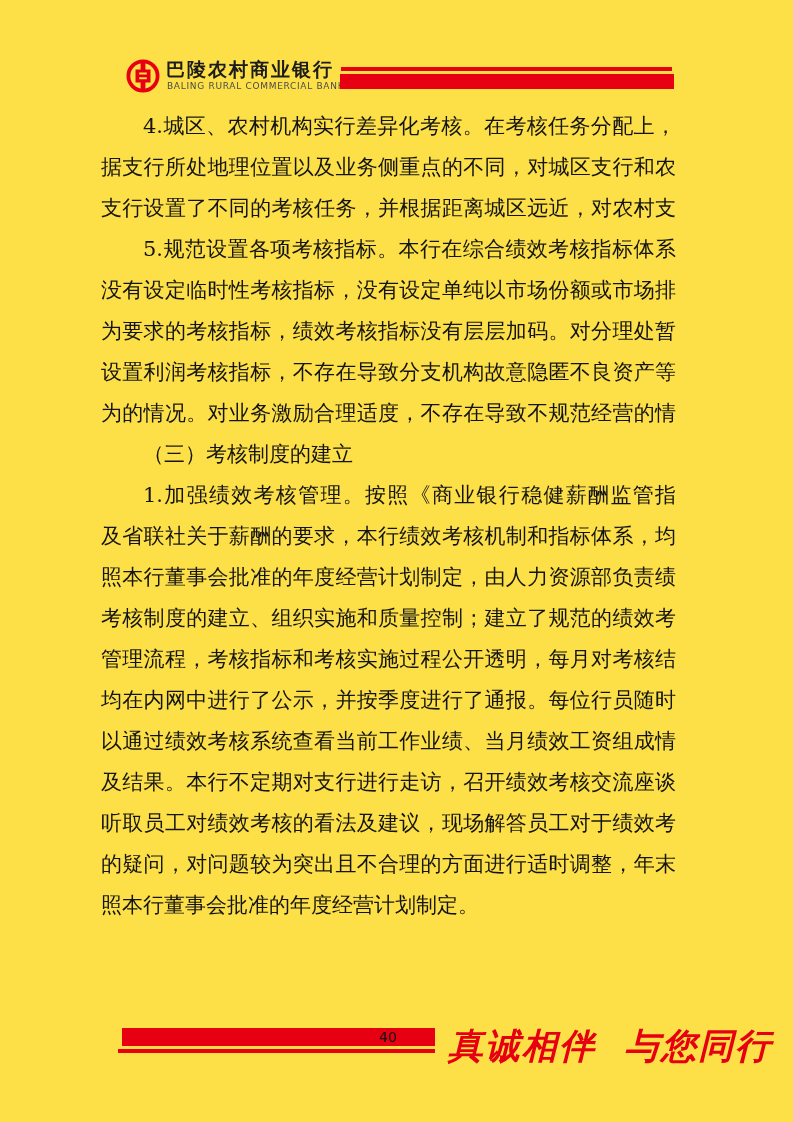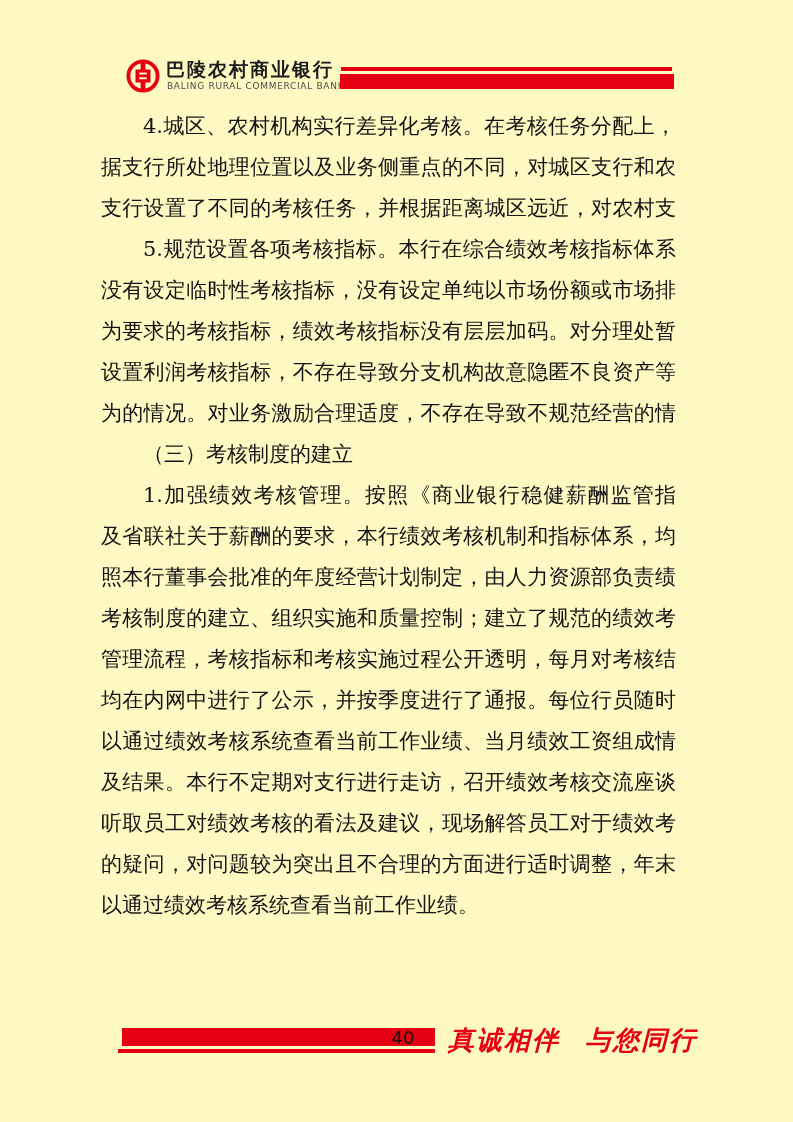--- a/index.html
+++ b/index.html
@@ -1,20 +1,20 @@
 <!DOCTYPE html>
 <html><head>
 <meta charset="utf-8">
 <style>
   html,body { margin:0; padding:0; background:#888; }
   .page {
     position:relative;
     width:793px; height:1122px;
     margin:0 auto;
-    background:#fef9c3;
+    background:#fde047;
     overflow:hidden;
     font-family:"DejaVu Serif","Liberation Serif",serif;
     color:#111111;
   }
 
   
   .logo {
     position:absolute; left:126px; top:59px;
     width:34px; height:34px;
   }
@@ -41,28 +41,28 @@
     height:41px; line-height:41px;
     overflow:hidden;
   }
   .ln.just   { text-align:justify; text-align-last:justify; }
   .ln.indent { padding-left:42px; }
 
   
   .fbar-thick { position:absolute; left:122px; top:1028px; width:313px; height:18px; background:#e60012; }
   .fbar-thin  { position:absolute; left:118px; top:1049px; width:317px; height:4px;  background:#e60012; }
   .page-number {
-    position:absolute; left:383px; top:1029px; width:40px; height:17px;
-    text-align:center; font-size:18px; line-height:17px;
+    position:absolute; left:368px; top:1029px; width:40px; height:17px;
+    text-align:center; font-size:14px; line-height:17px;
     color:#111111;
     font-family:"DejaVu Sans","Liberation Sans",sans-serif;
   }
   .slogan {
     position:absolute; left:448px; top:1023px;
-    font-size:26px; font-weight:bold; font-style:italic;
+    font-size:35px; font-weight:bold; font-style:italic;
     letter-spacing:2px; word-spacing:14px;
     color:#e60012; white-space:nowrap;
   }
 </style>
 </head>
 <body>
 
 <div class="page">
 
   <div>
@@ -98,21 +98,21 @@
     <div class="ln indent just">1.加强绩效考核管理。按照《商业银行稳健薪酬监管指引》</div>
     <div class="ln just">及省联社关于薪酬的要求，本行绩效考核机制和指标体系，均按</div>
     <div class="ln just">照本行董事会批准的年度经营计划制定，由人力资源部负责绩效</div>
     <div class="ln just">考核制度的建立、组织实施和质量控制；建立了规范的绩效考核</div>
     <div class="ln just">管理流程，考核指标和考核实施过程公开透明，每月对考核结果</div>
     <div class="ln just">均在内网中进行了公示，并按季度进行了通报。每位行员随时可</div>
     <div class="ln just">以通过绩效考核系统查看当前工作业绩、当月绩效工资组成情况</div>
     <div class="ln just">及结果。本行不定期对支行进行走访，召开绩效考核交流座谈会，</div>
     <div class="ln just">听取员工对绩效考核的看法及建议，现场解答员工对于绩效考核</div>
     <div class="ln just">的疑问，对问题较为突出且不合理的方面进行适时调整，年末由</div>
-    <div class="ln">以通过绩效考核系统查看当前工作业绩。</div>
+    <div class="ln">照本行董事会批准的年度经营计划制定。</div>
   </div>
 
   <div>
     <div class="fbar-thick"></div>
     <div class="fbar-thin"></div>
     <div class="page-number">40</div>
     <div class="slogan">真诚相伴 与您同行</div>
   </div>
 
 </div>

